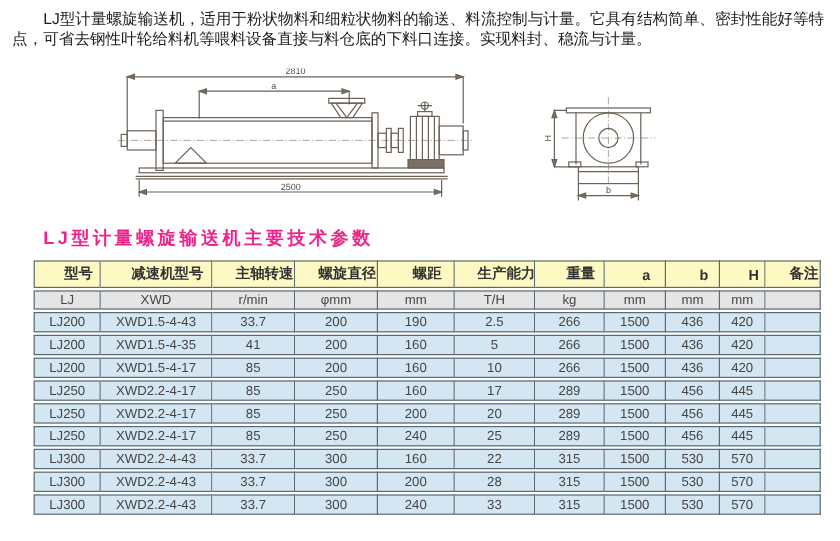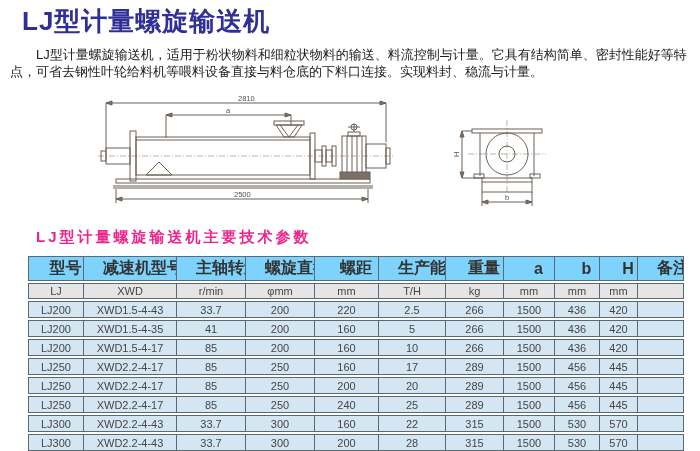--- a/index.html
+++ b/index.html
@@ -7,33 +7,32 @@
   .page{position:relative;width:700px;height:451px;background:#fff;overflow:hidden;}
   .title{margin:4px 0 0 22px;font-size:26px;font-weight:bold;letter-spacing:1px;color:#2f2f97;}
   .intro{margin:7px 10px 0 10px;font-size:13px;line-height:17px;color:#1c1c1c;text-indent:2em;}
   .drawings{position:relative;height:122px;margin-top:16px;}
   .side-svg{position:absolute;left:98px;top:0;}
   .end-svg{position:absolute;left:452px;top:0;}
   .section-title{margin:10px 0 7px 14px;font-size:15px;font-weight:bold;letter-spacing:3px;color:#ee2489;}
   table.spec{border-collapse:separate;border-spacing:0 2px;margin-left:28px;width:656px;table-layout:fixed;font-size:11px;color:#454545;}
   table.spec td{border:1px solid #5a6a74;border-left:none;text-align:center;height:13px;padding:1px 0;overflow:hidden;white-space:nowrap;background:#d5e6f3;}
   table.spec td:first-child{border-left:1px solid #5a6a74;}
-  table.spec tr.hdr td{background:#7dd3fc;font-weight:bold;font-size:16px;height:19px;color:#333;padding-left:19px;}
+  table.spec tr.hdr td{background:#fef9c3;font-weight:bold;font-size:12px;height:19px;color:#333;padding-left:19px;}
   table.spec tr.unit td{background:#e5e5e5;height:12px;}
   .dwg-line{stroke:#6a6157;stroke-width:1;fill:none;}
   .dwg-fill{fill:#7a7065;stroke:#6a6157;stroke-width:1;}
   .dim-text{font-size:7.5px;fill:#55504a;font-family:"Liberation Sans",sans-serif;}
   .cl{stroke:#8a8278;stroke-width:0.6;stroke-dasharray:6 2 1 2;fill:none;}
 </style>
 </head>
 <body>
 
 <div class="page">
 
-  <h1 class="title" style="color: rgb(47, 47, 151);">LJ型计量螺旋输送机</h1>
 
   <p class="intro">LJ型计量螺旋输送机，适用于粉状物料和细粒状物料的输送、料流控制与计量。它具有结构简单、密封性能好等特点，可省去钢性叶轮给料机等喂料设备直接与料仓底的下料口连接。实现料封、稳流与计量。</p>
 
   <div class="drawings">
 
     <svg class="side-svg" width="300" height="118" viewBox="0 0 300 118">
 
       <line class="cl" x1="0" y1="60" x2="296" y2="60"></line>
 
       <line class="dwg-line" x1="8" y1="7" x2="288" y2="7"></line>
@@ -175,21 +174,21 @@
           <td>mm</td>
           <td>mm</td>
           <td>mm</td>
           <td></td>
         </tr>
         <tr class="data">
           <td>LJ200</td>
           <td>XWD1.5-4-43</td>
           <td>33.7</td>
           <td>200</td>
-          <td>220</td>
+          <td>190</td>
           <td>2.5</td>
           <td>266</td>
           <td>1500</td>
           <td>436</td>
           <td>420</td>
           <td></td>
         </tr>
         <tr class="data">
           <td>LJ200</td>
           <td>XWD1.5-4-35</td>

